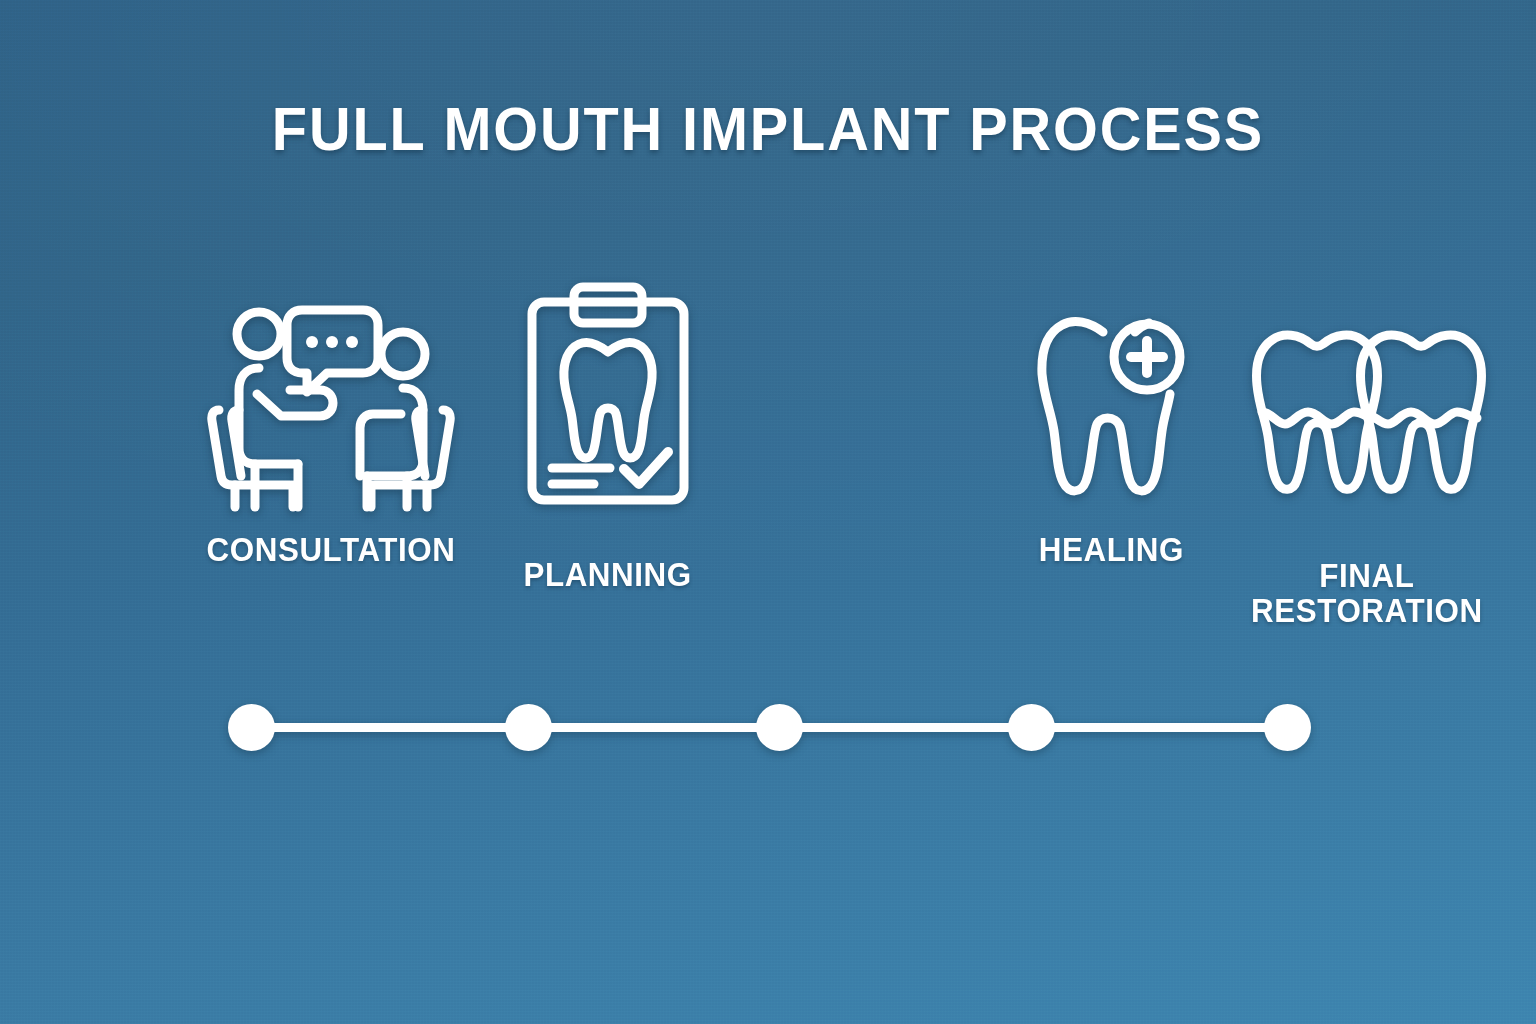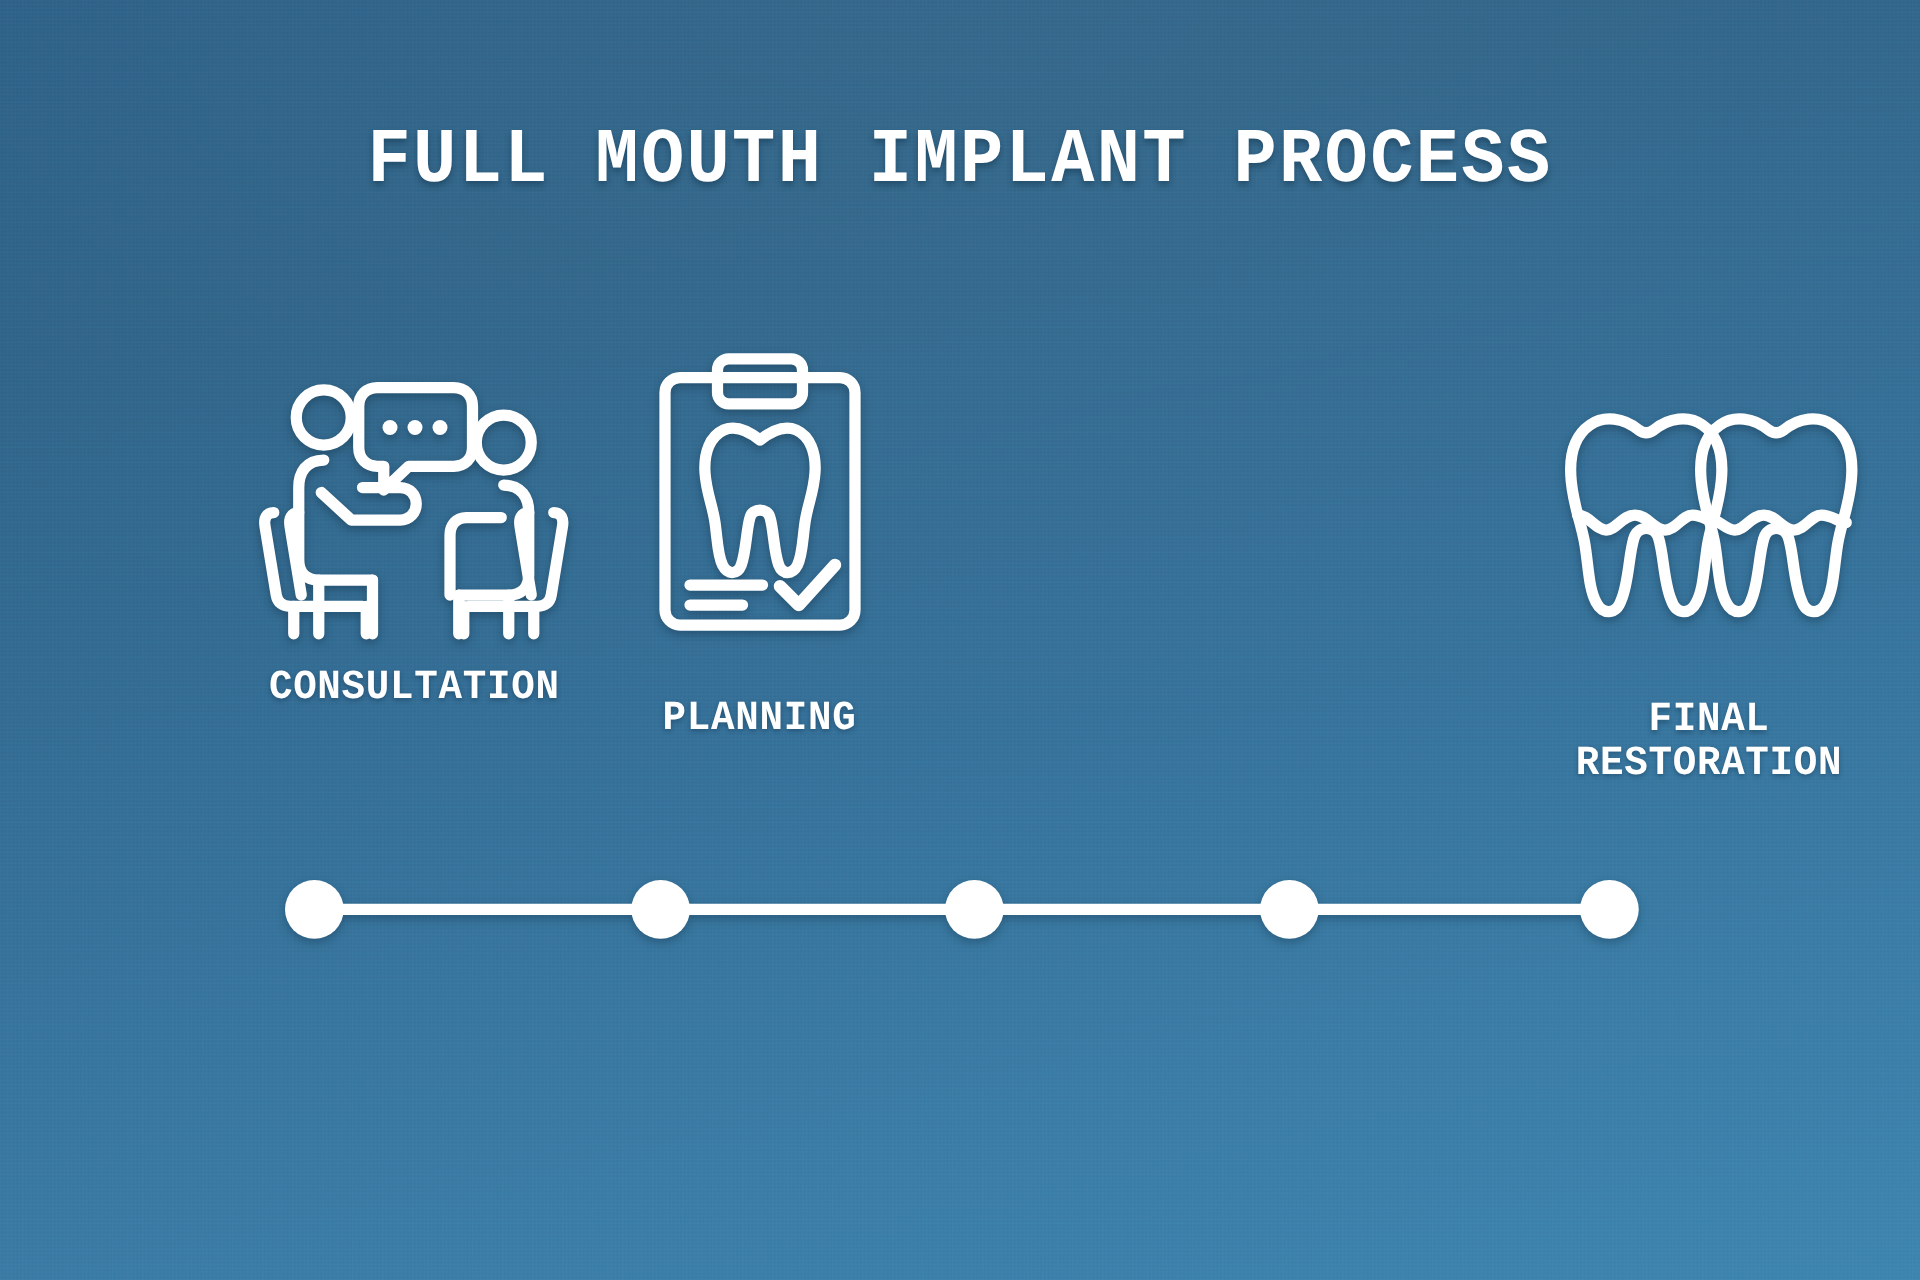--- a/index.html
+++ b/index.html
@@ -15,21 +15,20 @@
   }
 
   #stage {
     position: relative;
     width: 1536px;
     height: 1024px;
     background:
       radial-gradient(130% 100% at 50% 0%, rgba(255,255,255,0.035) 0%, rgba(255,255,255,0) 60%),
       linear-gradient(168deg, #2d6187 0%, #306589 22%, #356f97 48%, #3a7aa3 72%, #3e86b0 100%);
     overflow: hidden;
-    font-family: Liberation Mono, monospace;
   }
 
   
   #grain {
     position: absolute;
     inset: 0;
     pointer-events: none;
     opacity: 0.06;
     background-image:
       repeating-linear-gradient(0deg, rgba(255,255,255,0.5) 0px, rgba(255,255,255,0) 1px, rgba(0,0,0,0.3) 2px, rgba(0,0,0,0) 3px),
@@ -212,20 +211,45 @@
           <path class="stroke" stroke-width="9" d="M34 186 L92 186"></path>
           <path class="stroke" stroke-width="9" d="M34 202 L76 202"></path>
 
           <path class="stroke" stroke-width="10" d="M106 187 L121 202 L150 170"></path>
         </svg>
       </div>
       <div class="step-label">PLANNING</div>
     </div>
 
 
+    <div class="step" id="step-healing">
+      <div class="icon-wrap">
+        <svg width="152" height="200" viewBox="0 0 152 200" aria-hidden="true">
+
+          <path class="stroke" stroke-width="9" d="M68 22
+                   C55 12 39 8 27 15
+                   C12 23 6 41 7 64
+                   C9 87 16 101 19 121
+                   C22 142 22 160 28 172
+                   C34 184 46 184 51 171
+                   C57 155 57 131 61 117
+                   C64 105 81 105 85 117
+                   C89 131 89 155 95 171
+                   C100 184 112 184 118 172
+                   C124 160 124 142 127 121
+                   C129 107 133 96 135 84"></path>
+          <path class="stroke" stroke-width="9" d="M100 22 C104 18 109 15 114 13"></path>
+
+          <circle class="stroke" stroke-width="9" cx="112" cy="47" r="33"></circle>
+          <path class="stroke" stroke-width="10" d="M112 31 L112 63"></path>
+          <path class="stroke" stroke-width="10" d="M96 47 L128 47"></path>
+        </svg>
+      </div>
+      <div class="step-label">HEALING</div>
+    </div>
 
     <div class="step" id="step-final">
       <div class="icon-wrap">
         <svg width="228" height="184" viewBox="0 0 228 184" aria-hidden="true">
 
           <path class="stroke" stroke-width="9" d="M58 18
                    C46 8 30 6 19 14
                    C6 23 2 39 4 59
                    C6 80 12 92 15 110
                    C18 129 18 145 24 156

